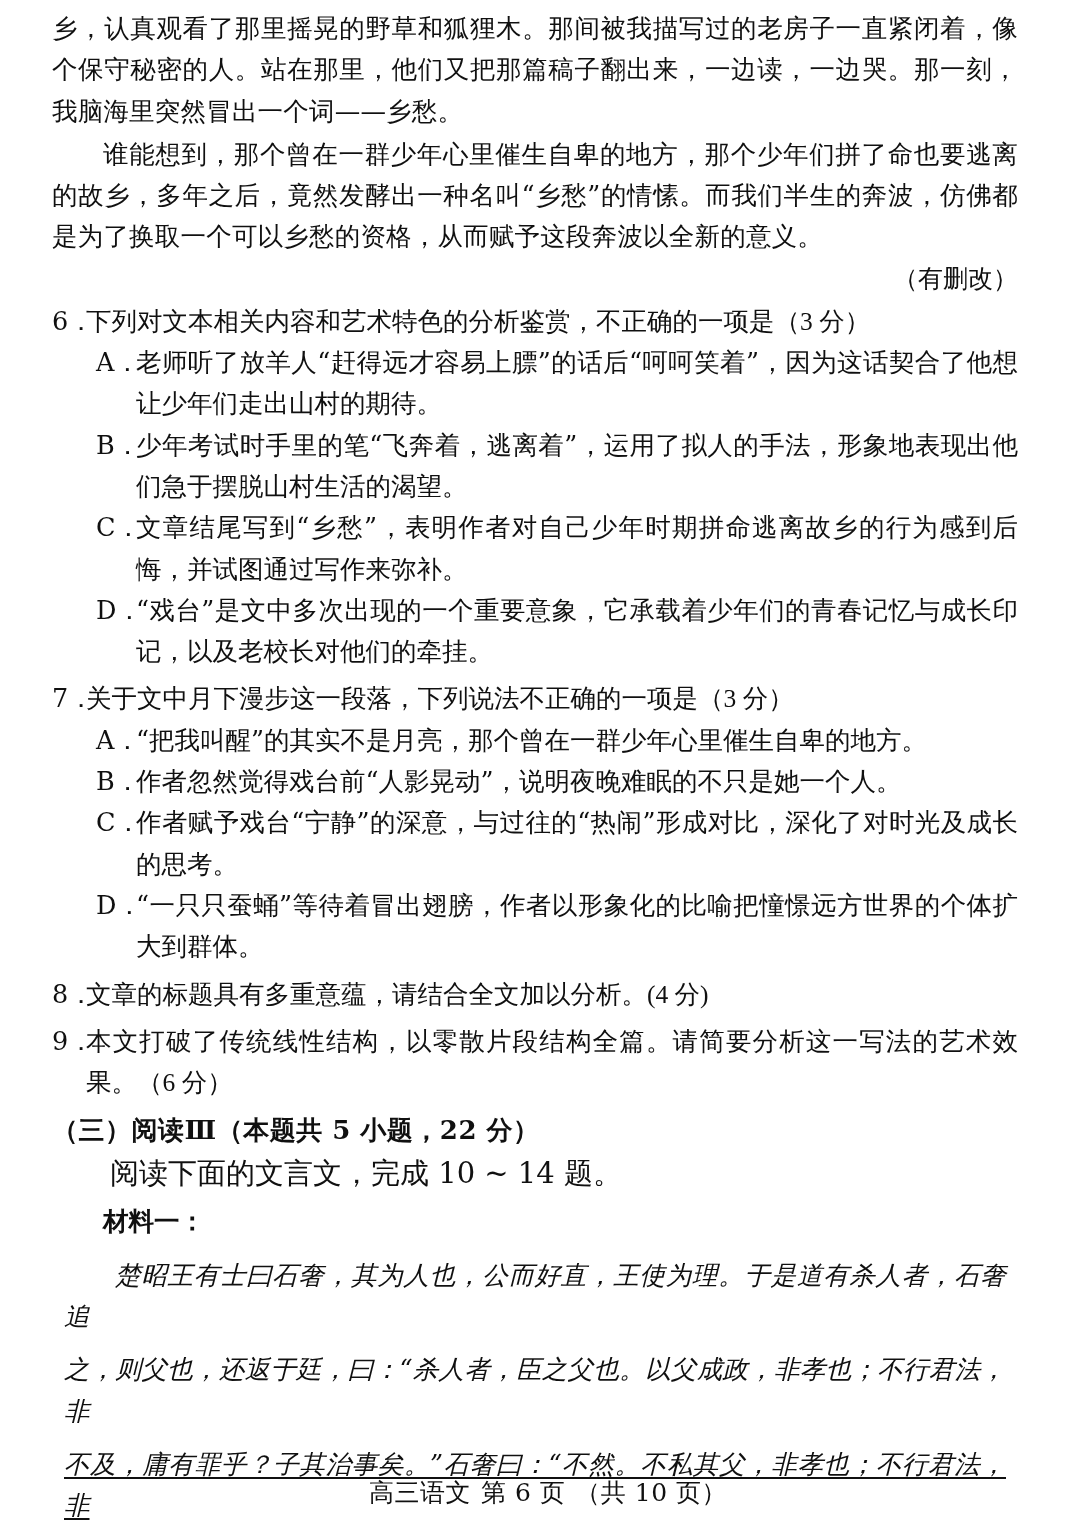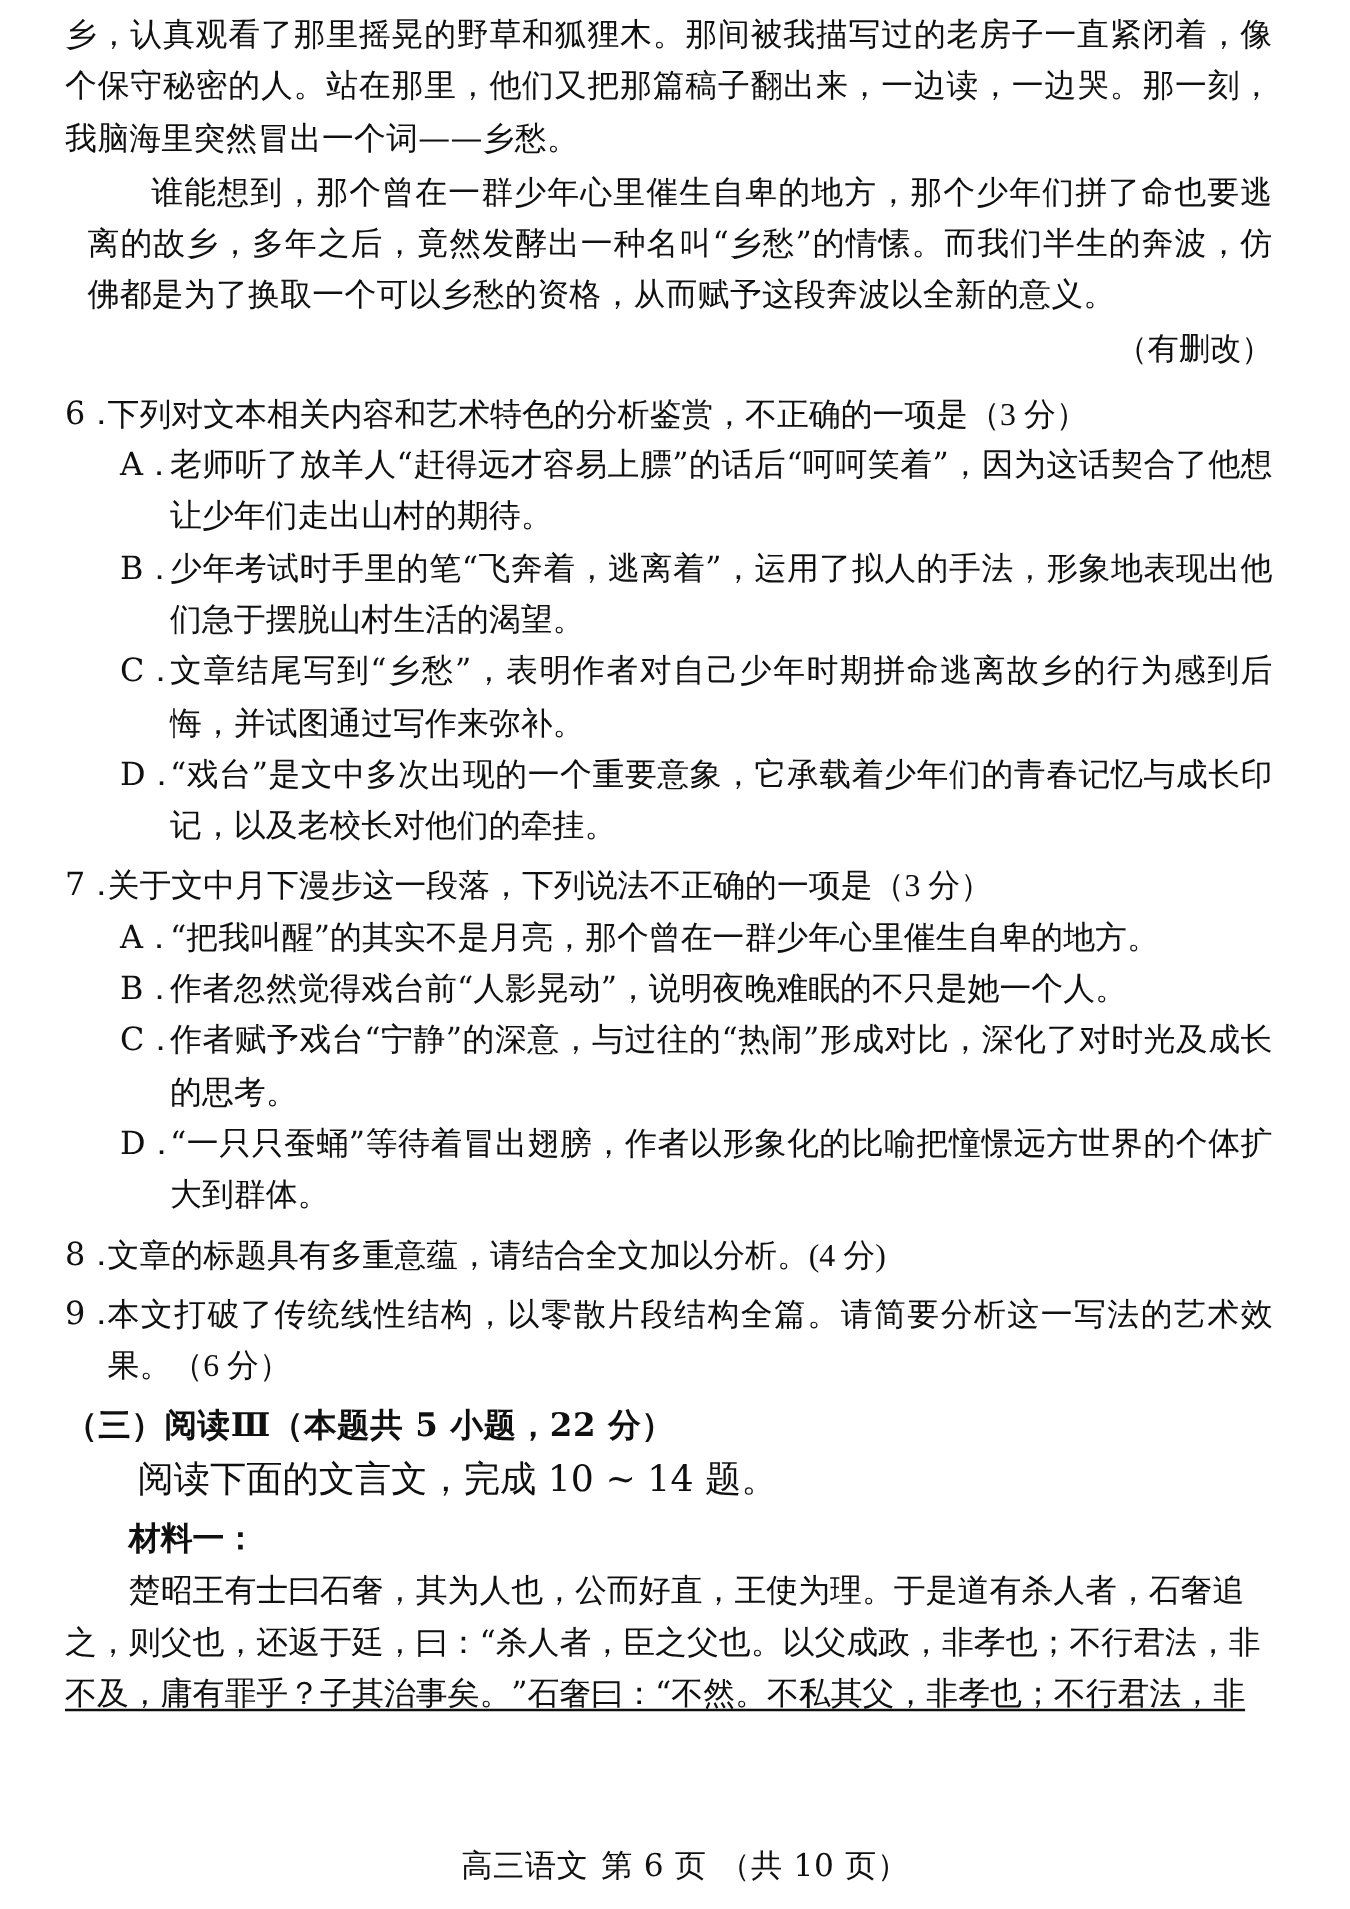--- a/index.html
+++ b/index.html
@@ -23,22 +23,22 @@
     position: relative;
   }
   .para {
     font-size: 25.5px;
     line-height: 1.62;
     text-align: justify;
     text-justify: inter-ideograph;
     margin: 0 0 2px 0;
     letter-spacing: 0.2px;
   }
-  .indent { text-indent: 2em; margin-left: 18px; }
-  .right { text-align: right; margin-top: 4px; margin-bottom: 16px; font-size: 25px;}
+  .indent { text-indent: 2em; }
+  .right { text-align: right; margin-top: 4px; margin-bottom: 6px; font-size: 25px;}
   .qblock { margin-top: 6px; }
   .q {
     display: flex;
     align-items: flex-start;
     font-size: 25.5px;
     line-height: 1.62;
     margin-bottom: 0px;
   }
   .q-num {
     flex: 0 0 auto;
@@ -86,21 +86,22 @@
     line-height: 1.62;
     text-indent: 2em;
     font-weight: bold;
     margin: 4px 0 0 0;
   }
   .classical {
     font-size: 25.5px;
     line-height: 1.62;
     text-align: justify;
     text-justify: inter-ideograph;
-    margin: 0;
+    font-style: italic;
+    margin: 12px;
   }
   .classical.indent { text-indent: 2em; }
   .u { text-decoration: underline; text-underline-offset: 4px; }
   .footer {
     position: absolute;
     left: 16px;
     right: 0;
     bottom: 18px;
     text-align: center;
     font-size: 25px;

